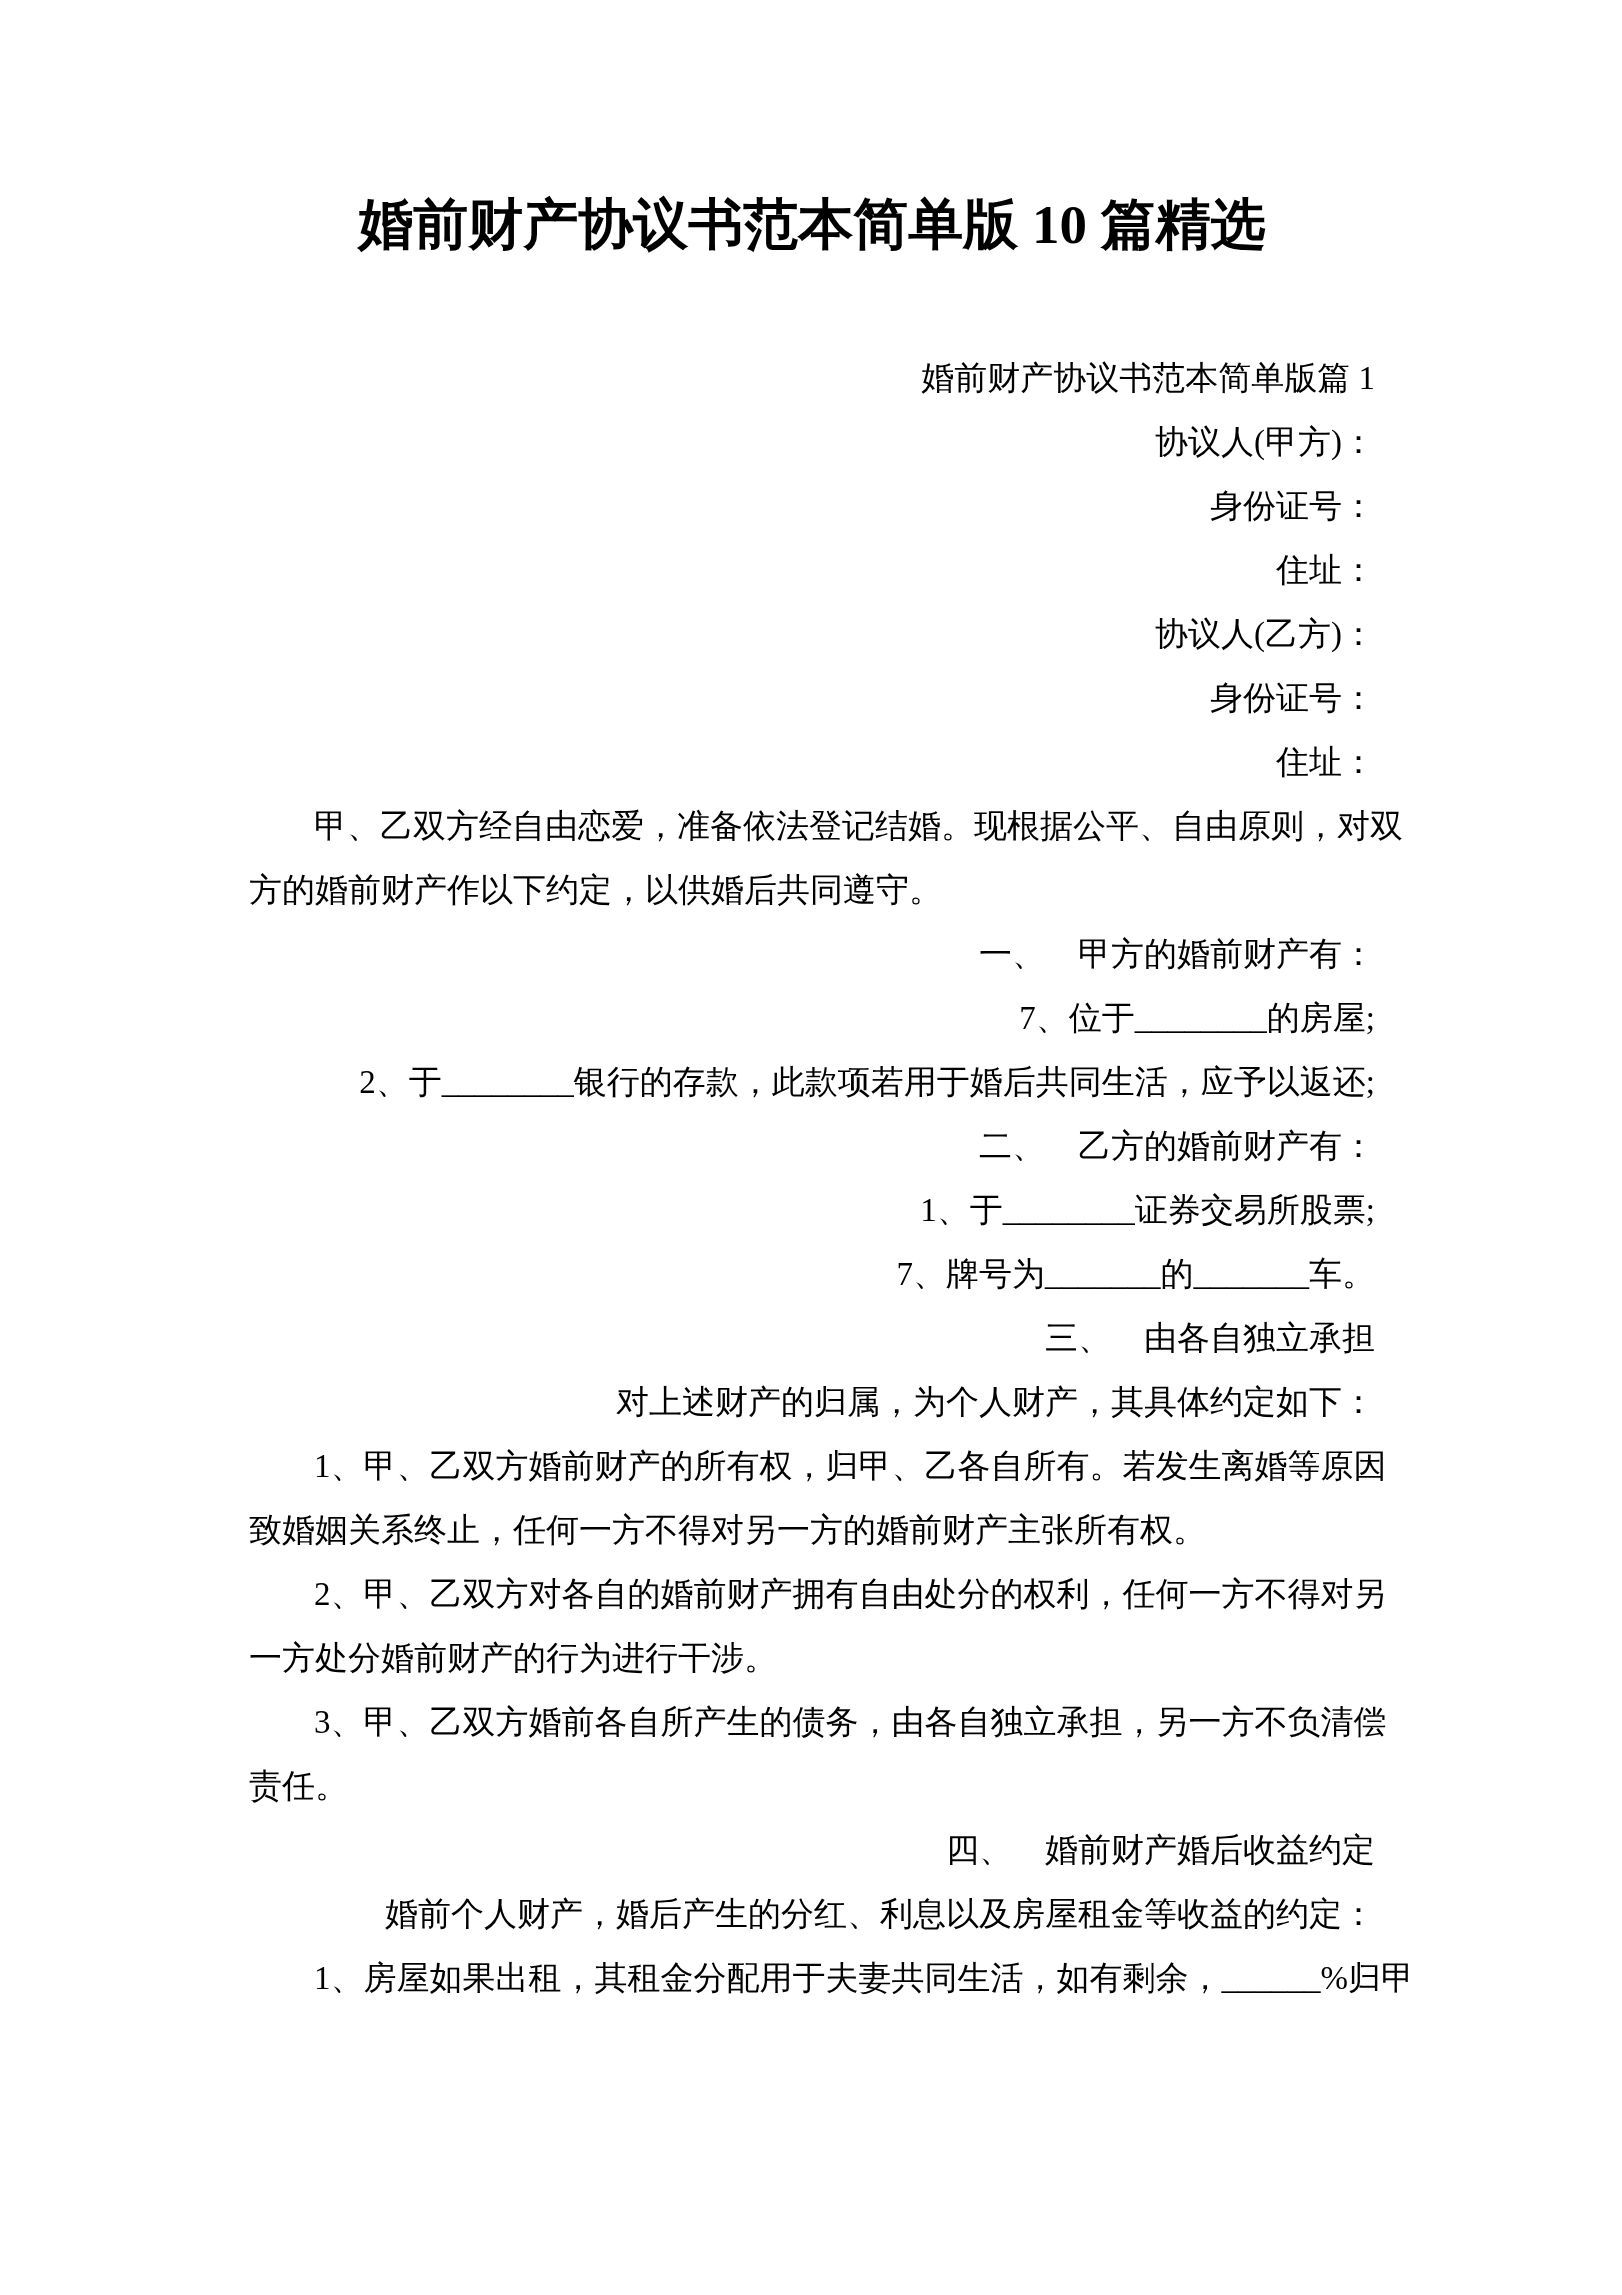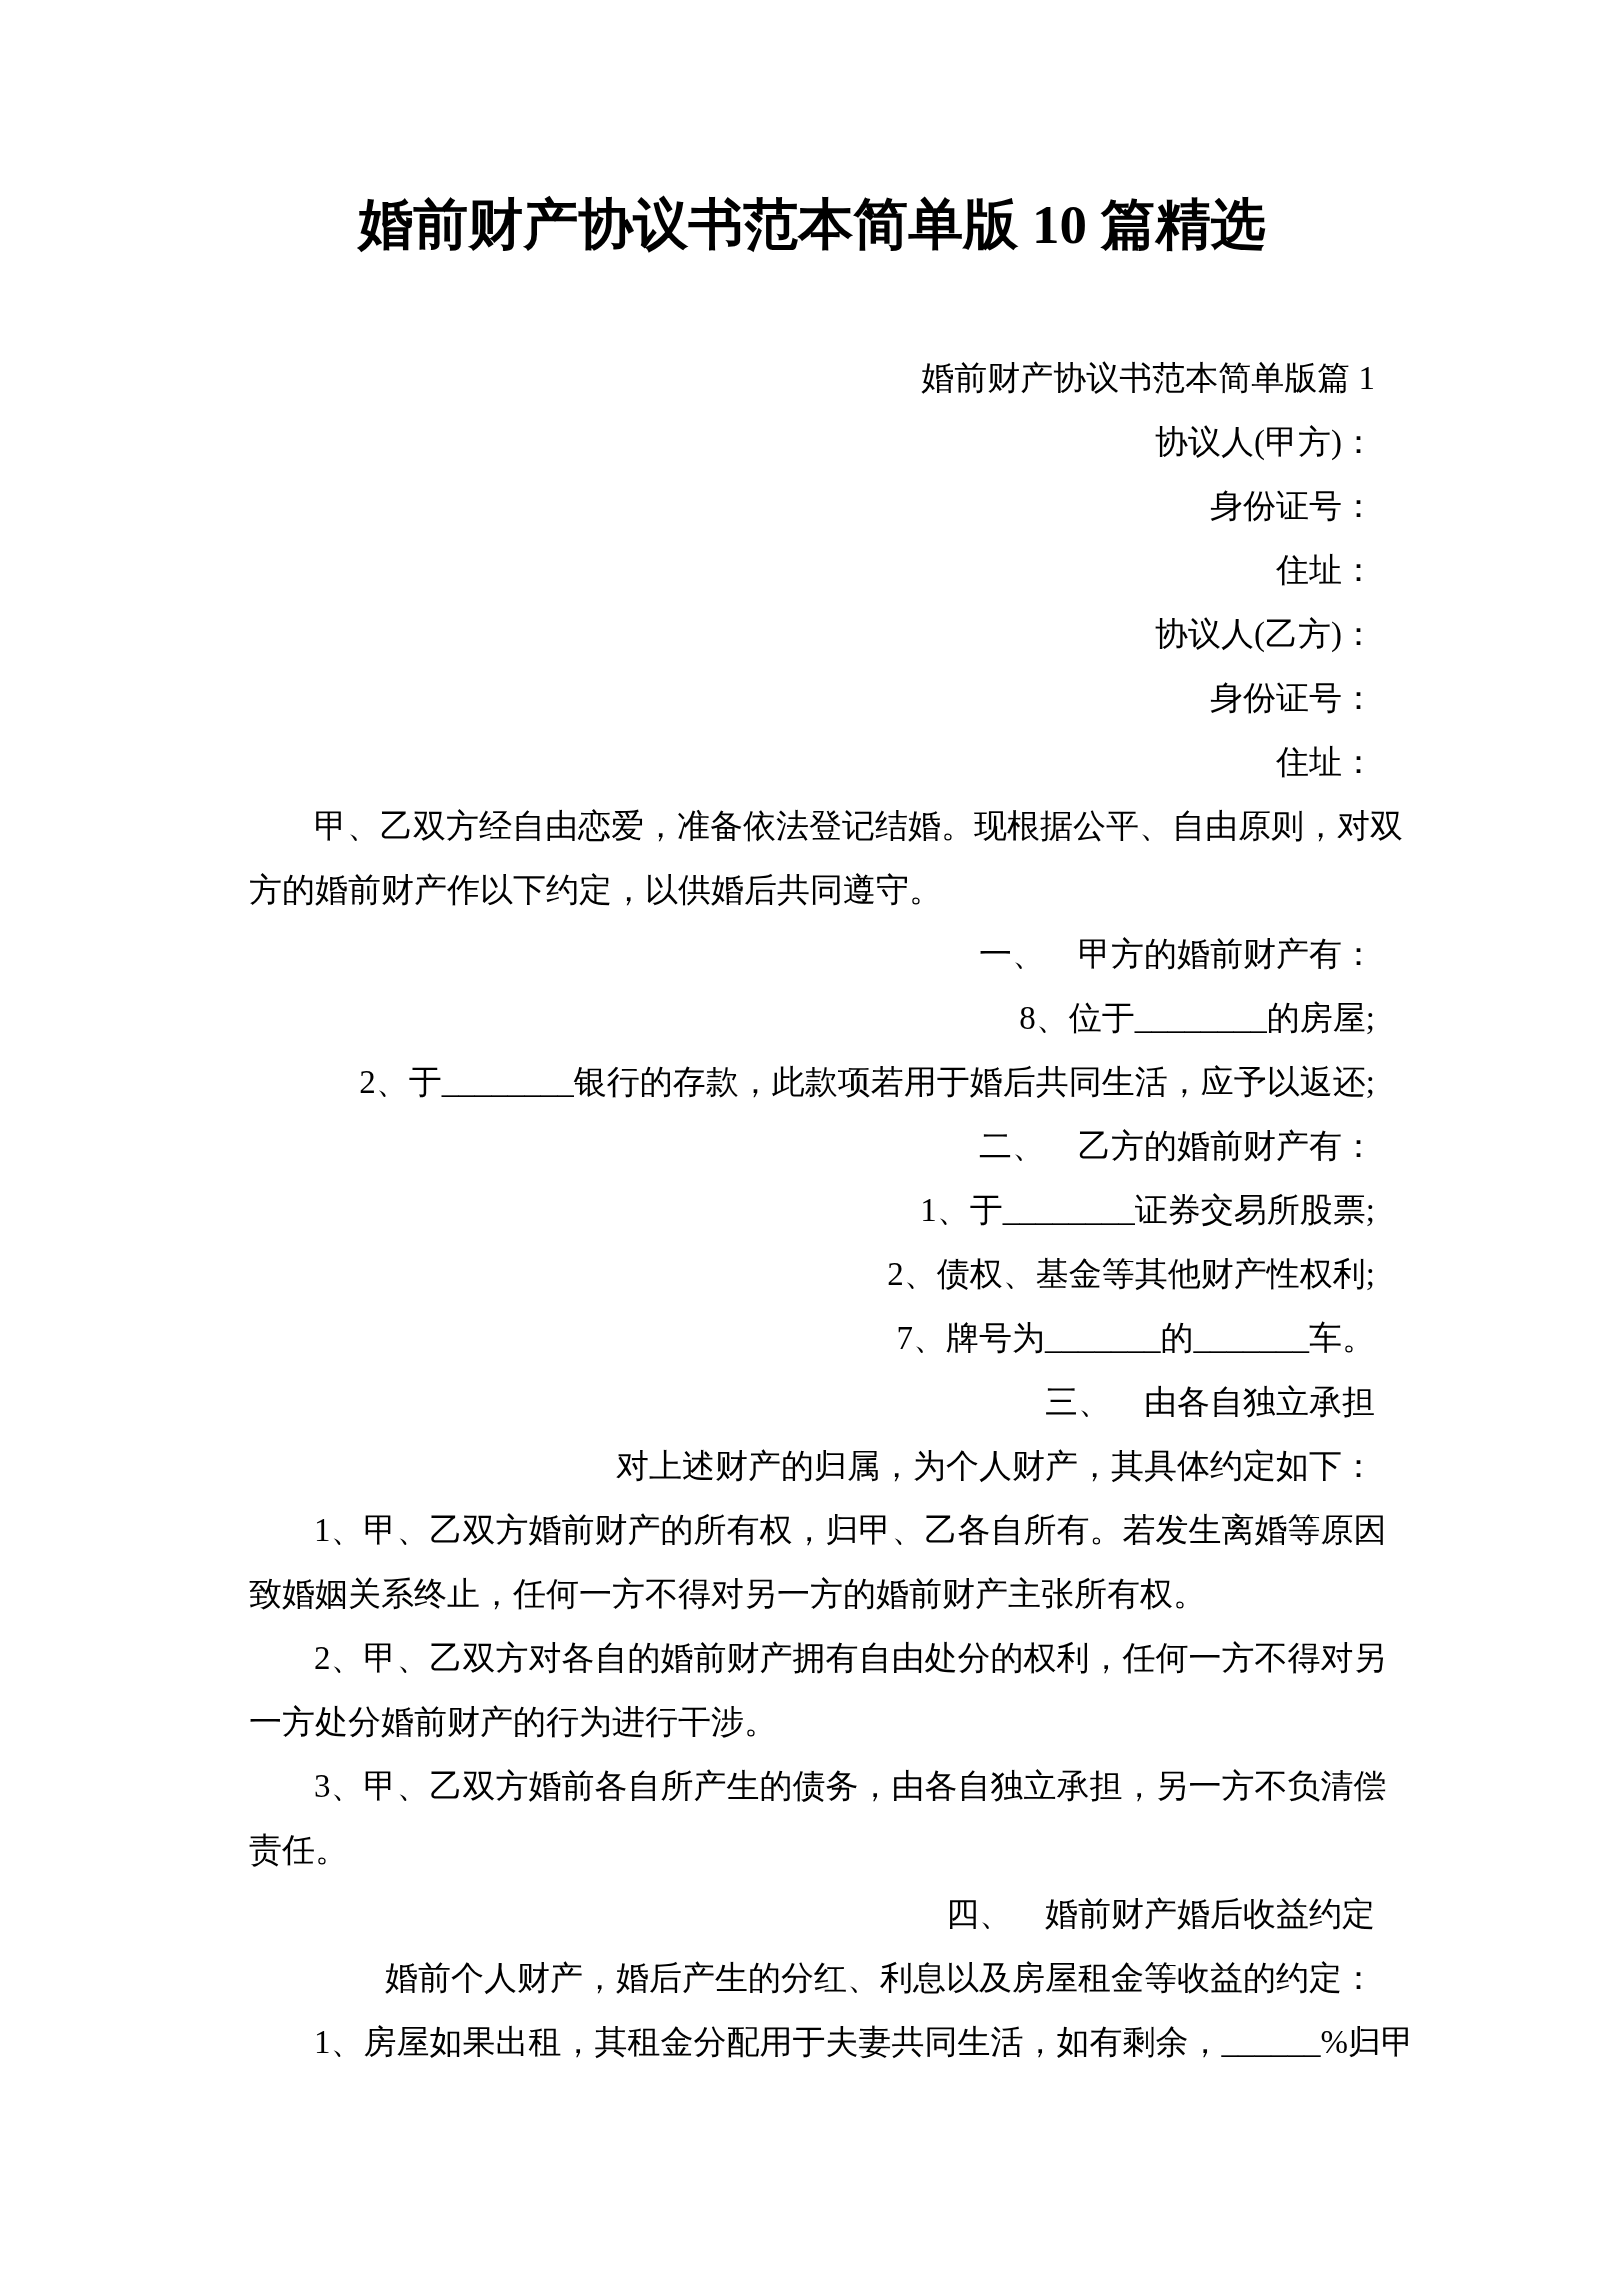--- a/index.html
+++ b/index.html
@@ -57,25 +57,24 @@
     <div class="line ind">婚前财产协议书范本简单版篇 1</div>
     <div class="line ind">协议人(甲方)：</div>
     <div class="line ind">身份证号：</div>
     <div class="line ind">住址：</div>
     <div class="line ind">协议人(乙方)：</div>
     <div class="line ind">身份证号：</div>
     <div class="line ind">住址：</div>
     <div class="line ind">甲、乙双方经自由恋爱，准备依法登记结婚。现根据公平、自由原则，对双</div>
     <div class="line">方的婚前财产作以下约定，以供婚后共同遵守。</div>
     <div class="line ind">一、　甲方的婚前财产有：</div>
-    <div class="line ind">8、位于________的房屋;</div>
+    <div class="line ind">7、位于________的房屋;</div>
     <div class="line ind">2、于________银行的存款，此款项若用于婚后共同生活，应予以返还;</div>
     <div class="line ind">二、　乙方的婚前财产有：</div>
     <div class="line ind">1、于________证券交易所股票;</div>
-    <div class="line ind">2、债权、基金等其他财产性权利;</div>
     <div class="line ind">7、牌号为_______的_______车。</div>
     <div class="line ind">三、　由各自独立承担</div>
     <div class="line ind">对上述财产的归属，为个人财产，其具体约定如下：</div>
     <div class="line ind">1、甲、乙双方婚前财产的所有权，归甲、乙各自所有。若发生离婚等原因</div>
     <div class="line">致婚姻关系终止，任何一方不得对另一方的婚前财产主张所有权。</div>
     <div class="line ind">2、甲、乙双方对各自的婚前财产拥有自由处分的权利，任何一方不得对另</div>
     <div class="line">一方处分婚前财产的行为进行干涉。</div>
     <div class="line ind">3、甲、乙双方婚前各自所产生的债务，由各自独立承担，另一方不负清偿</div>
     <div class="line">责任。</div>
     <div class="line ind">四、　婚前财产婚后收益约定</div>

